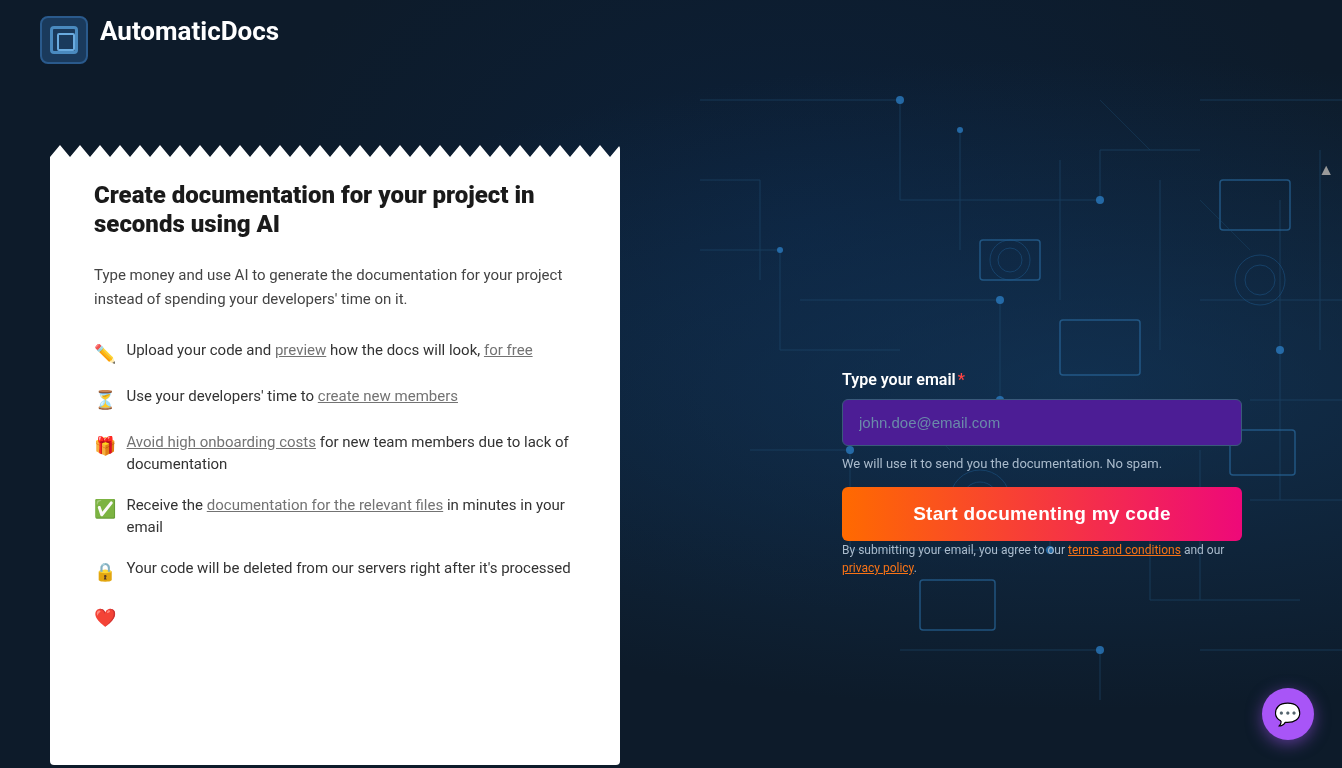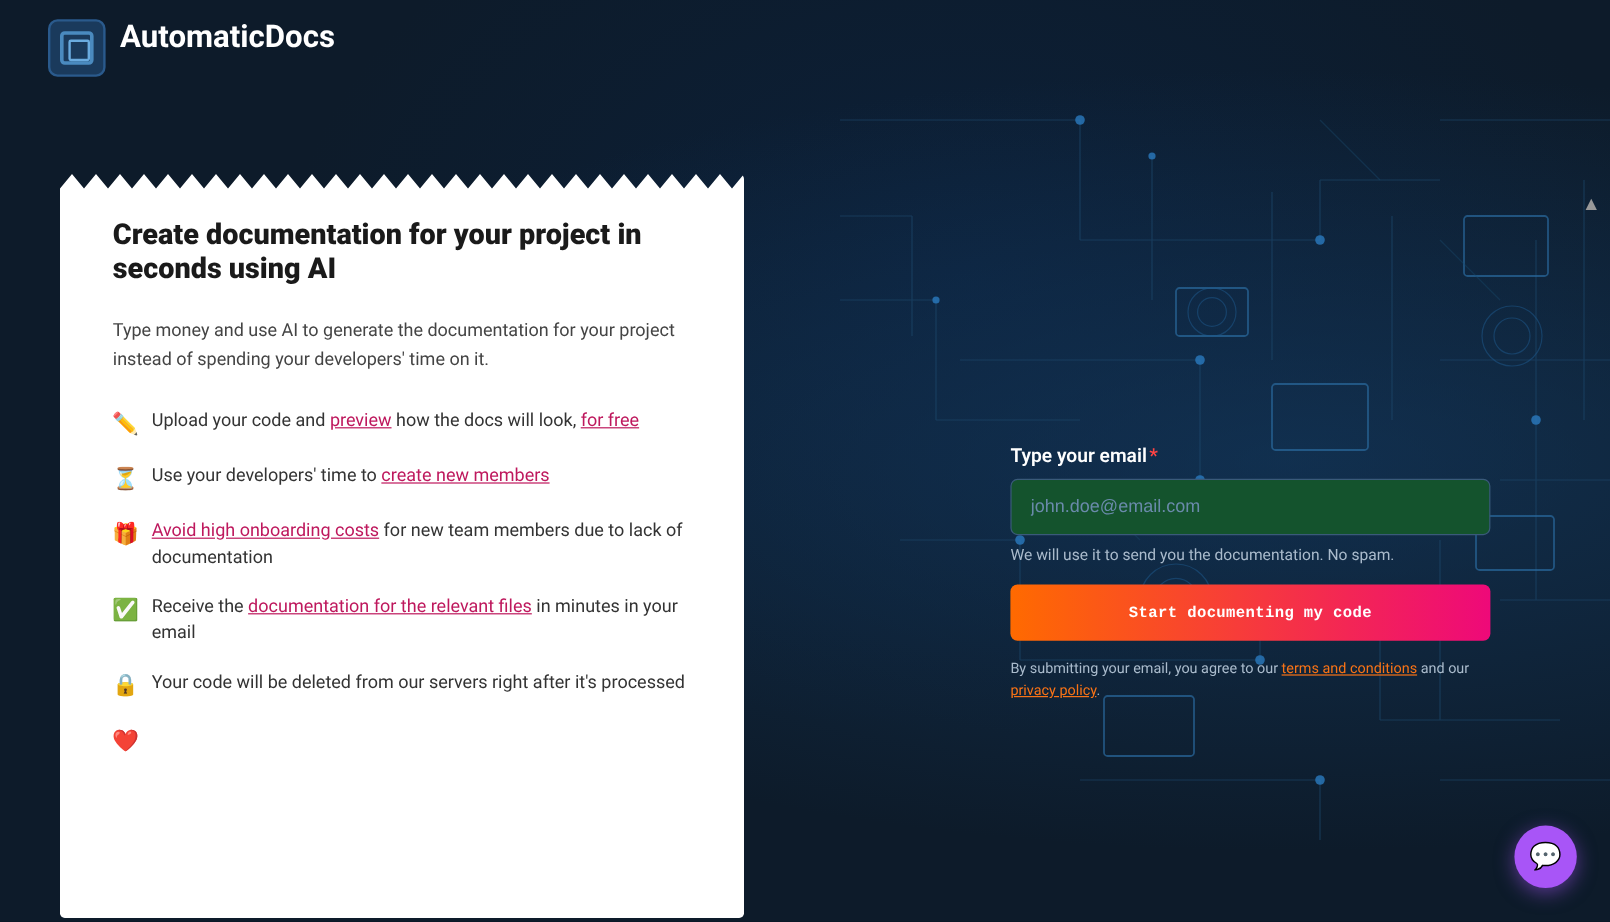--- a/index.html
+++ b/index.html
@@ -151,21 +151,21 @@
       line-height: 1.5;
     }
 
     .feature-emoji {
       font-size: 18px;
       flex-shrink: 0;
       margin-top: 1px;
     }
 
     .feature-text a, .feature-text span.link {
-      color: #be185d;
+      color: #737373;
       text-decoration: underline;
       cursor: pointer;
       margin-top: 16px;
     }
 
     
     .form-panel {
       position: absolute;
       right: 100px;
       top: 370px;
@@ -183,21 +183,21 @@
     .email-label .required {
       color: #ff4444;
       margin-left: 2px;
     }
 
     .email-input {
       width: 100%;
       padding: 14px 16px;
       border: 1.5px solid #3a5a7a;
       border-radius: 6px;
-      background: #14532d;
+      background: #4c1d95;
       color: #ffffff;
       font-size: 15px;
       outline: none;
       margin-bottom: 10px;
     }
 
     .email-input::placeholder {
       color: #6a8aaa;
     }
 
@@ -208,26 +208,24 @@
     }
 
     .cta-button {
       width: 100%;
       padding: 16px;
       background: linear-gradient(90deg, #ff6a00, #ee0979, #ff6a00);
       background-size: 200% 100%;
       border: none;
       border-radius: 6px;
       color: #ffffff;
-      font-size: 13px;
+      font-size: 19px;
       font-weight: 700;
       cursor: pointer;
-      margin-bottom: 14px;
       letter-spacing: 0.3px;
-      font-family: Liberation Mono, monospace;
     }
 
     .terms-text {
       font-size: 12px;
       color: #aabbcc;
       line-height: 1.5;
     }
 
     .terms-text a {
       color: #f97316;

